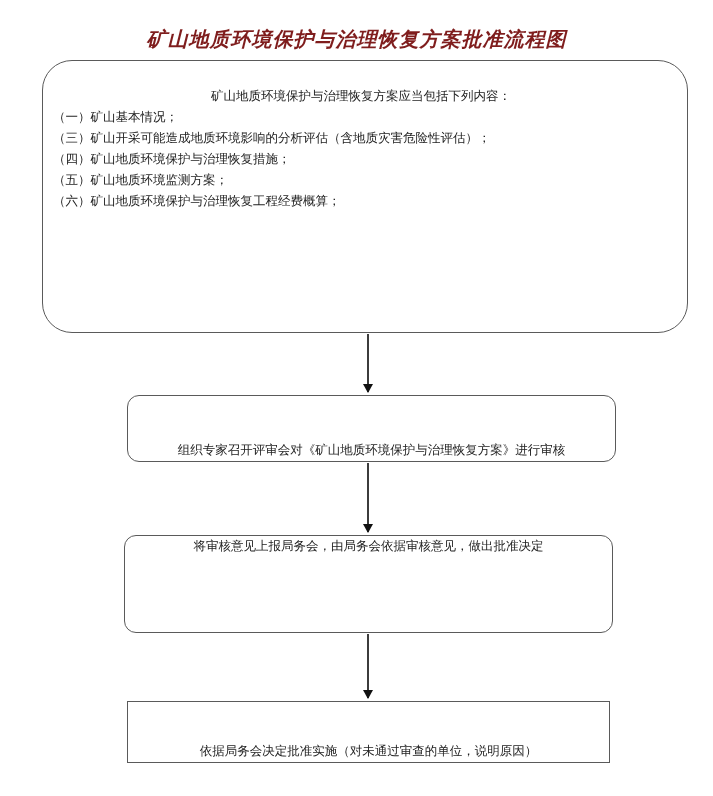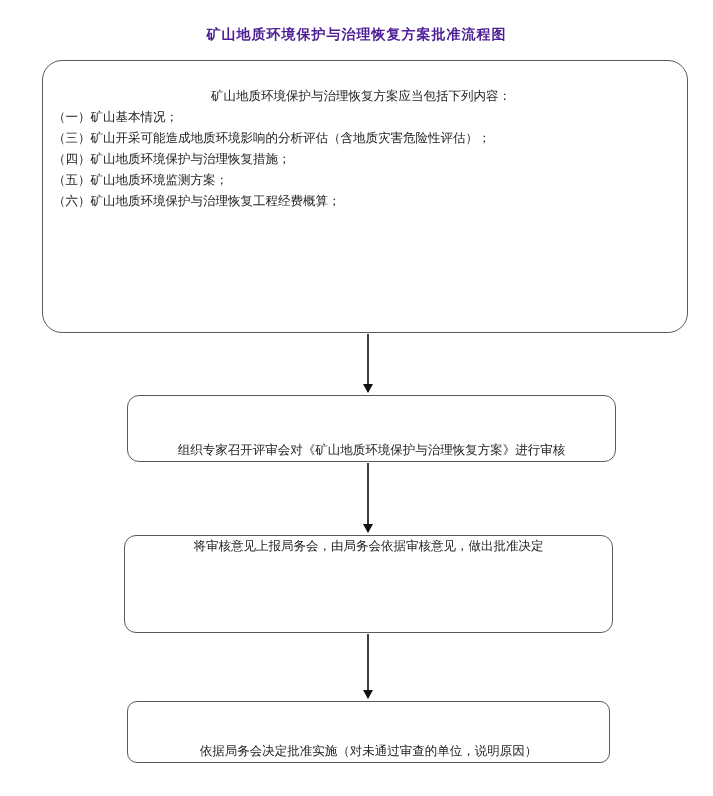--- a/index.html
+++ b/index.html
@@ -14,40 +14,41 @@
     font-family: "Liberation Sans", "DejaVu Sans", sans-serif;
     color: #1a1a1a;
     overflow: hidden;
   }
   .page-title {
     position: absolute;
     top: 26px;
     left: 0;
     width: 100%;
     text-align: center;
-    font-size: 14px;
+    font-size: 20px;
     font-weight: bold;
     letter-spacing: 1px;
-    color: #4c1d95;
+    color: #7f1d1d;
+    font-style: italic;
   }
   .flow-box {
     position: absolute;
     background: #ffffff;
     border: 1.5px solid #5a5a5a;
     box-sizing: border-box;
     font-size: 12.5px;
     line-height: 21px;
     color: #222;
   }
   .box-1 {
     left: 42px;
     top: 60px;
     width: 646px;
     height: 273px;
-    border-radius: 20px;
+    border-radius: 30px;
     padding: 25px 18px 0 10px;
   }
   .box-1 .box-header {
     text-align: center;
     margin-bottom: 0;
   }
   .box-1 .box-item,
   .box-1 .box-footer {
     text-align: left;
   }
@@ -70,21 +71,21 @@
     top: 535px;
     width: 489px;
     height: 98px;
     align-items: flex-start;
   }
   .box-4 {
     left: 127px;
     top: 701px;
     width: 483px;
     height: 62px;
-    border-radius: 10px;
+    border-radius: 0;
   }
   .arrow-down {
     position: absolute;
     left: 367px;
     width: 1.5px;
     background: #3c3c3c;
   }
   .arrow-down::after {
     content: "";
     position: absolute;

